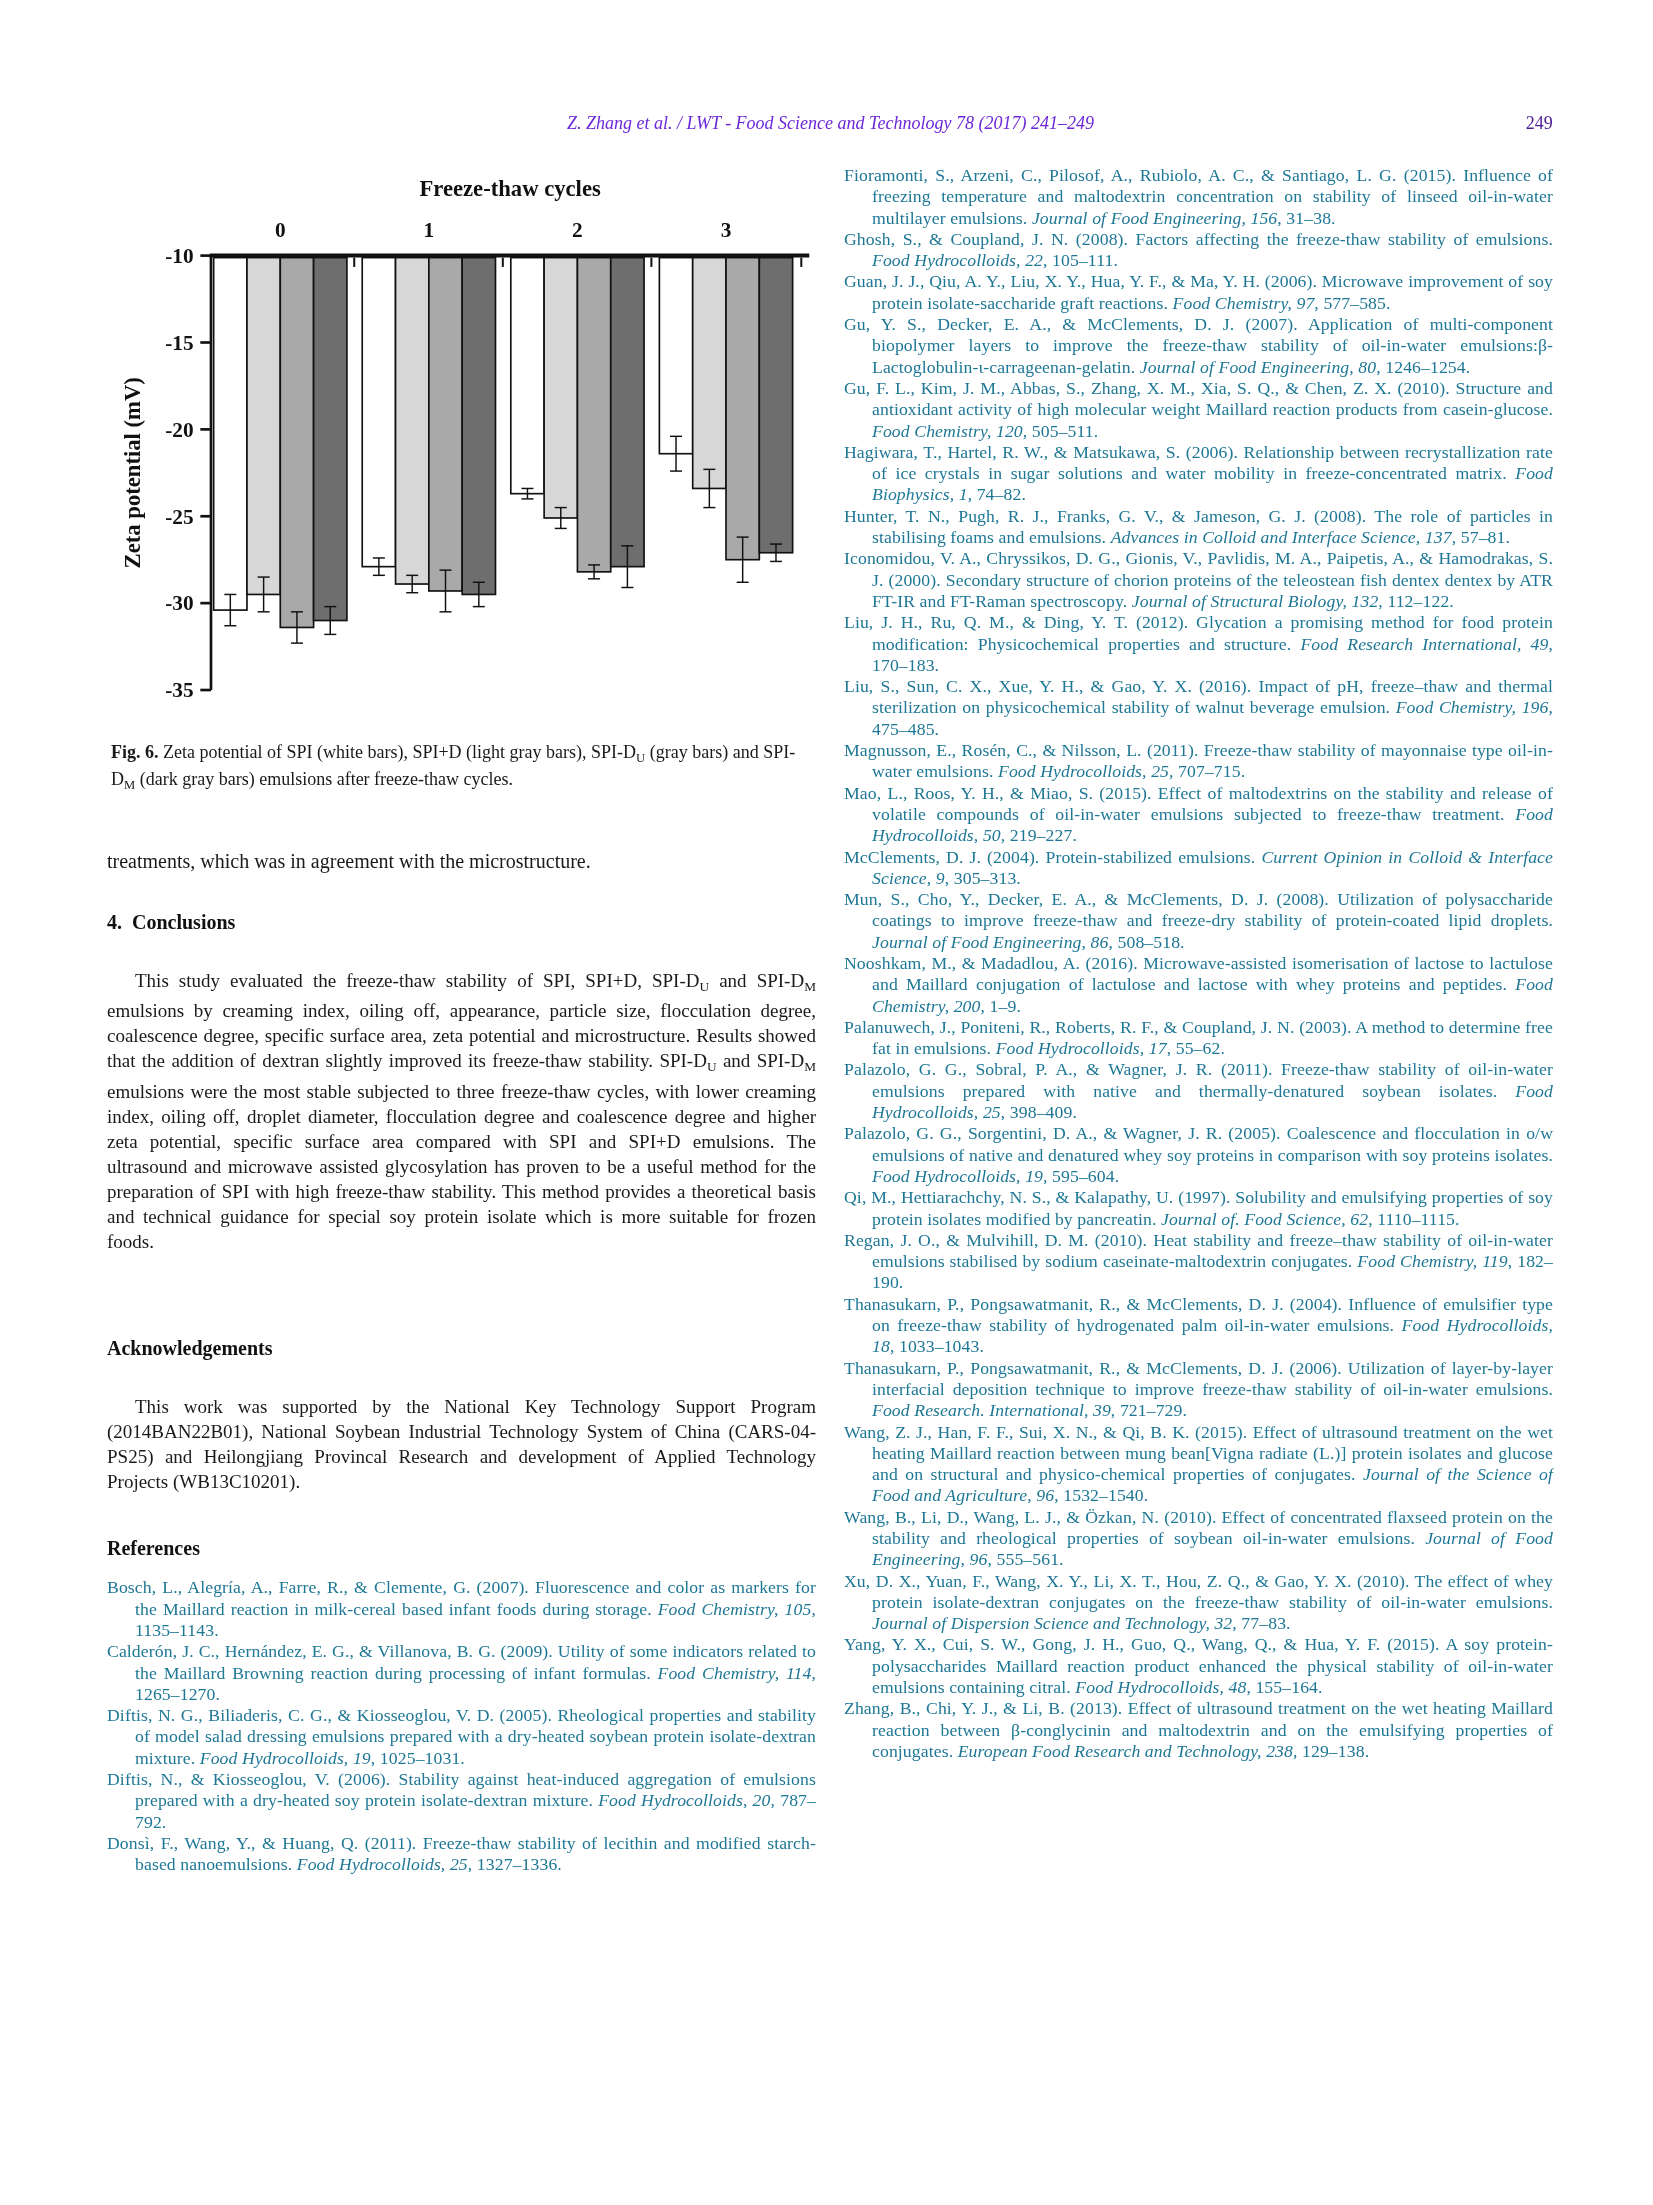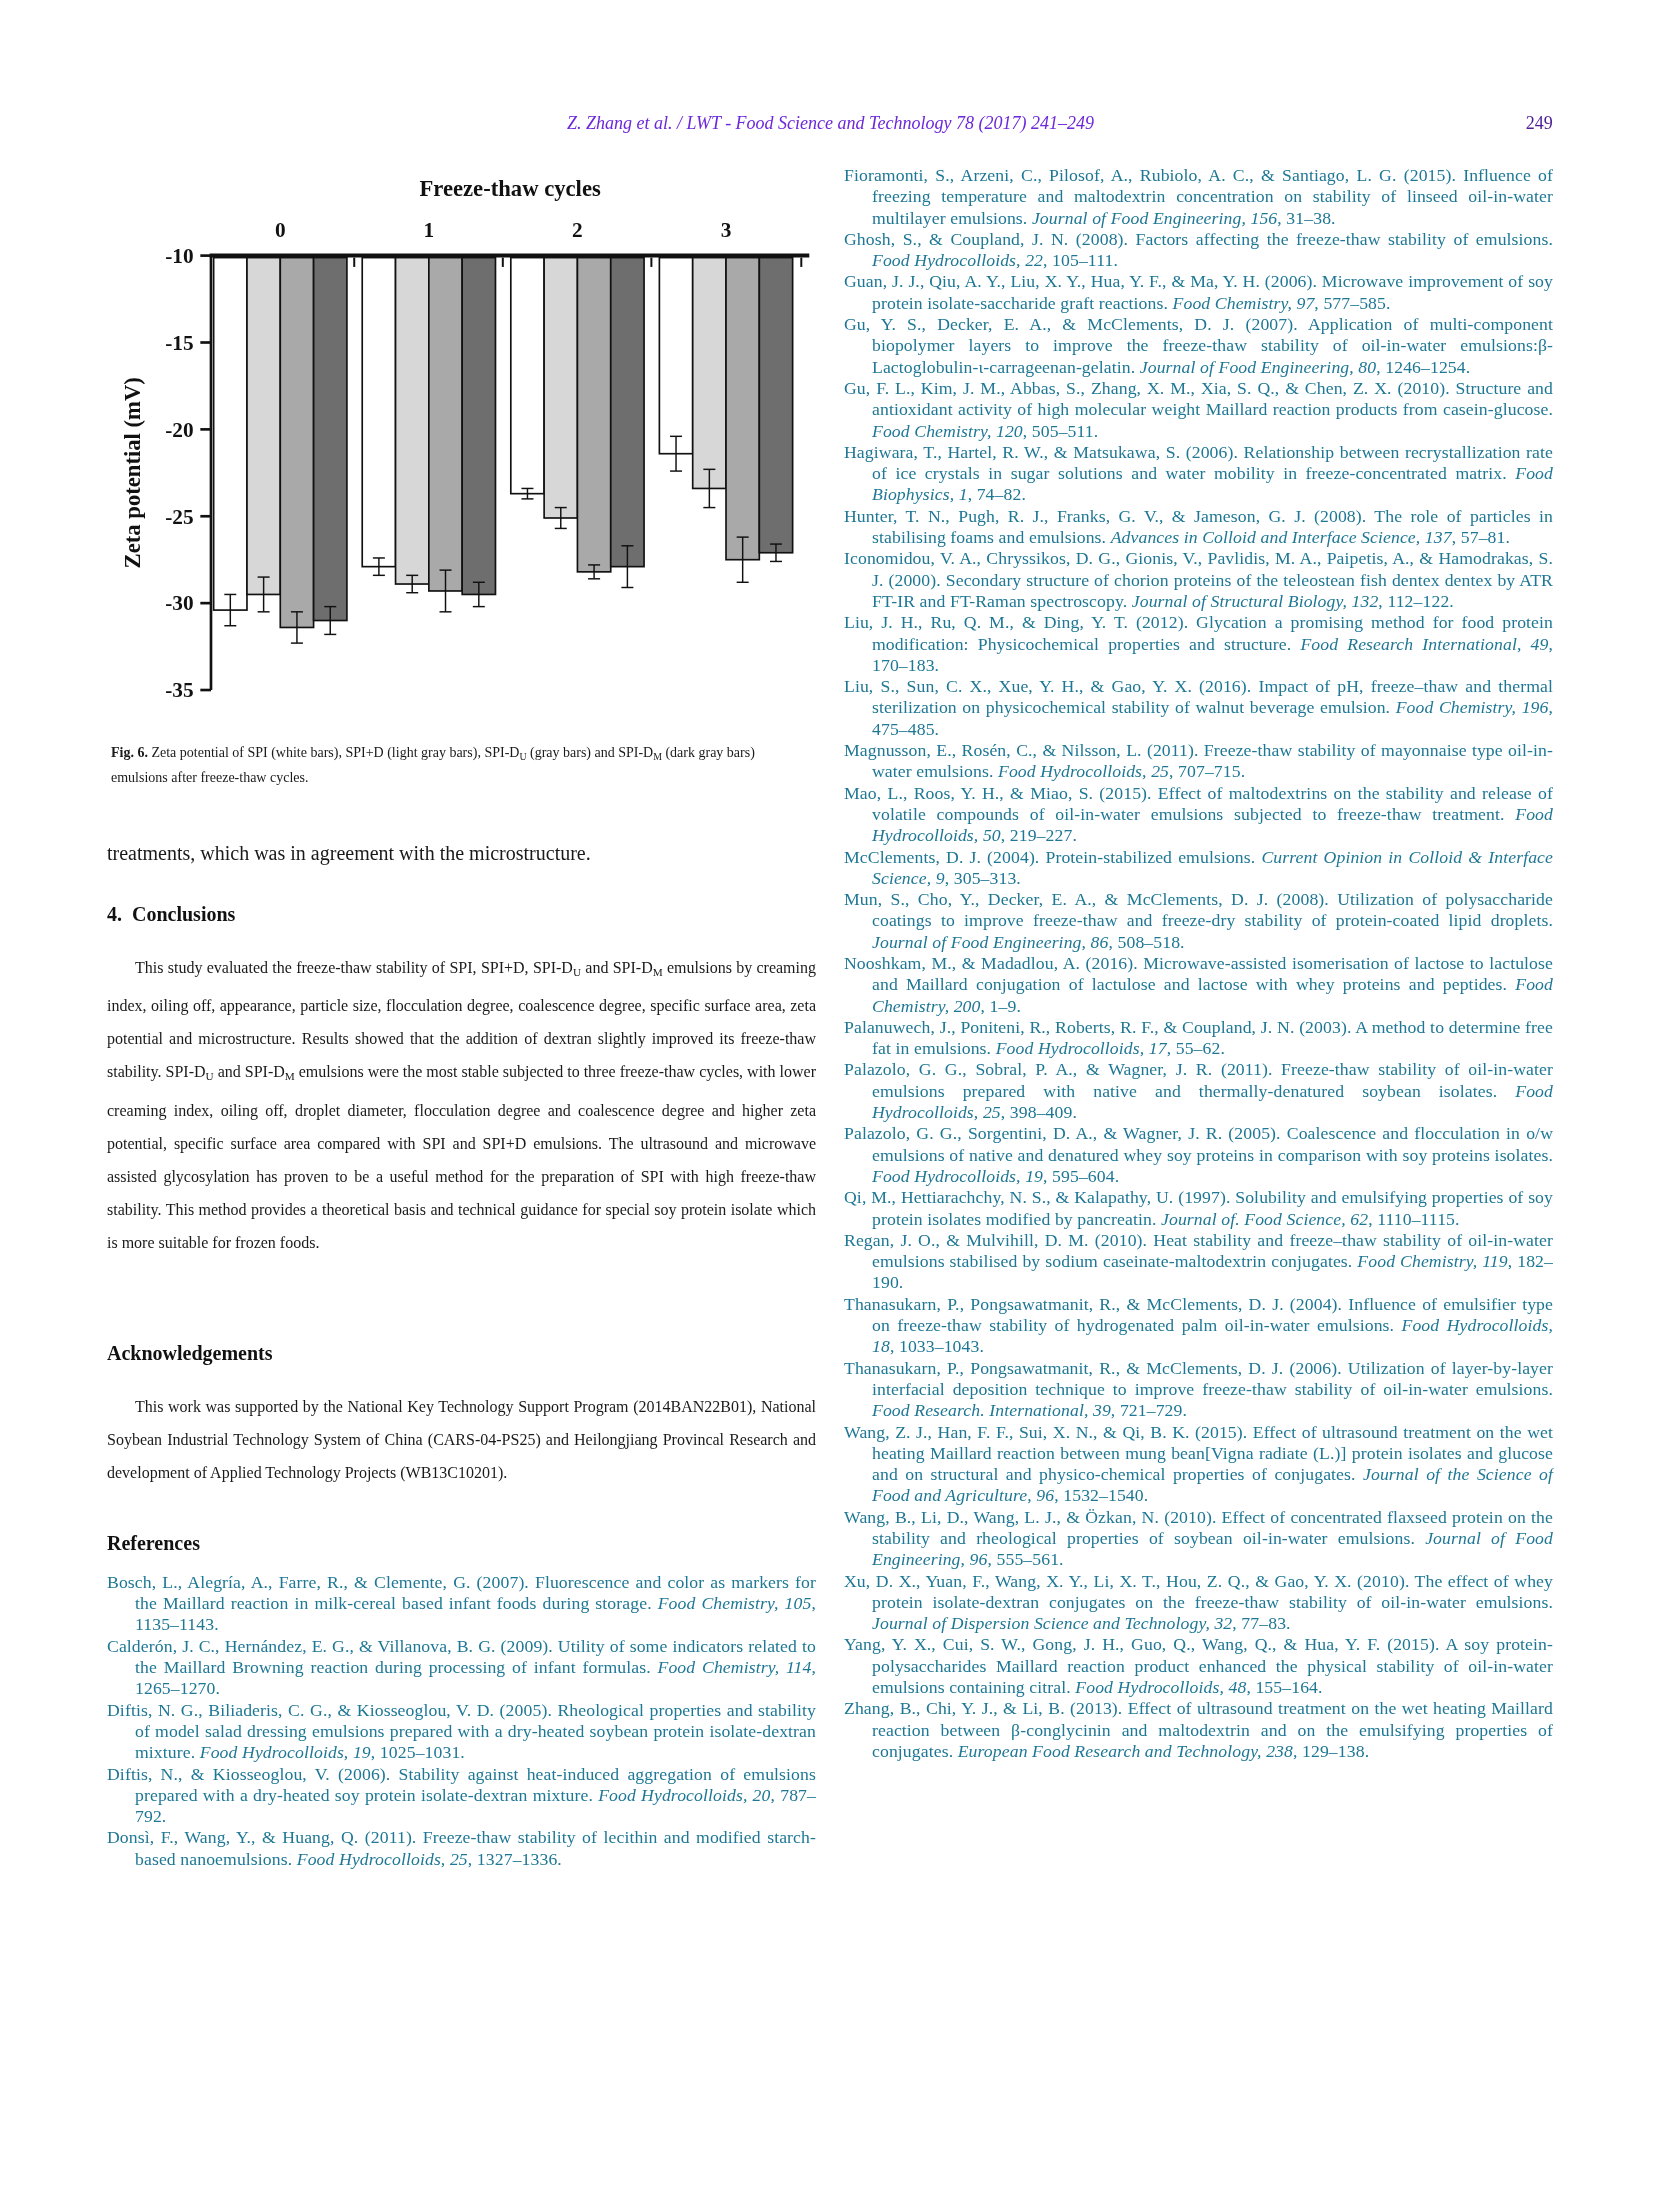--- a/index.html
+++ b/index.html
@@ -8,28 +8,28 @@
     font-family:"Liberation Serif",serif;color:#1a1a1a;
   }
   .page-header{position:absolute;top:113px;left:107px;width:1447px;height:27px;}
   .running-head{text-align:center;font-style:italic;font-size:18px;color:#6d28d9;}
   .page-number{position:absolute;right:1.3px;top:0;font-size:18px;color:#4c1d95;}
   .columns{position:absolute;top:165px;left:107px;width:1447px;display:flex;gap:28px;height:2007px;overflow:hidden;}
   .col{width:709px;}
   figure{margin:4px;padding:0;}
   svg.chart{display:block;width:709px;height:553px;}
   svg.chart text{font-family:"Liberation Serif",serif;font-weight:bold;fill:#111;}
-  figcaption{font-size:14px;line-height:21.3px;margin-top:20px;color:#1a1a1a;}
+  figcaption{font-size:18px;line-height:21.3px;margin-top:20px;color:#1a1a1a;}
   .b{font-weight:bold;}
   .sub{font-size:0.70em;vertical-align:-0.28em;}
   .frag{margin:53px 0 0 0;font-size:20px;line-height:25px;text-align:justify;}
   h2{font-size:20px;line-height:23px;margin:37px 0 0 0;font-weight:bold;white-space:pre-wrap;color:#111;}
   h2.ack{margin-top:83px;}
   h2.refh{margin-top:43px;}
-  .body-p{margin:25px 0 0 0;font-size:16px;line-height:33px;text-align:justify;text-indent:28px;}
+  .body-p{margin:34px 0 0 0;font-size:19px;line-height:25px;text-align:justify;text-indent:28px;}
   .refs{margin-top:17.3px;font-size:17.7px;line-height:21.3px;text-align:justify;color:var(--ref-color,#1e7795);letter-spacing:0.1px;}
   .refs.first{margin-top:0;}
   .ref{padding-left:28px;text-indent:-28px;}
   .ref i{font-style:italic;}
 </style>
 </head>
 <body>
 
 <div>
 

